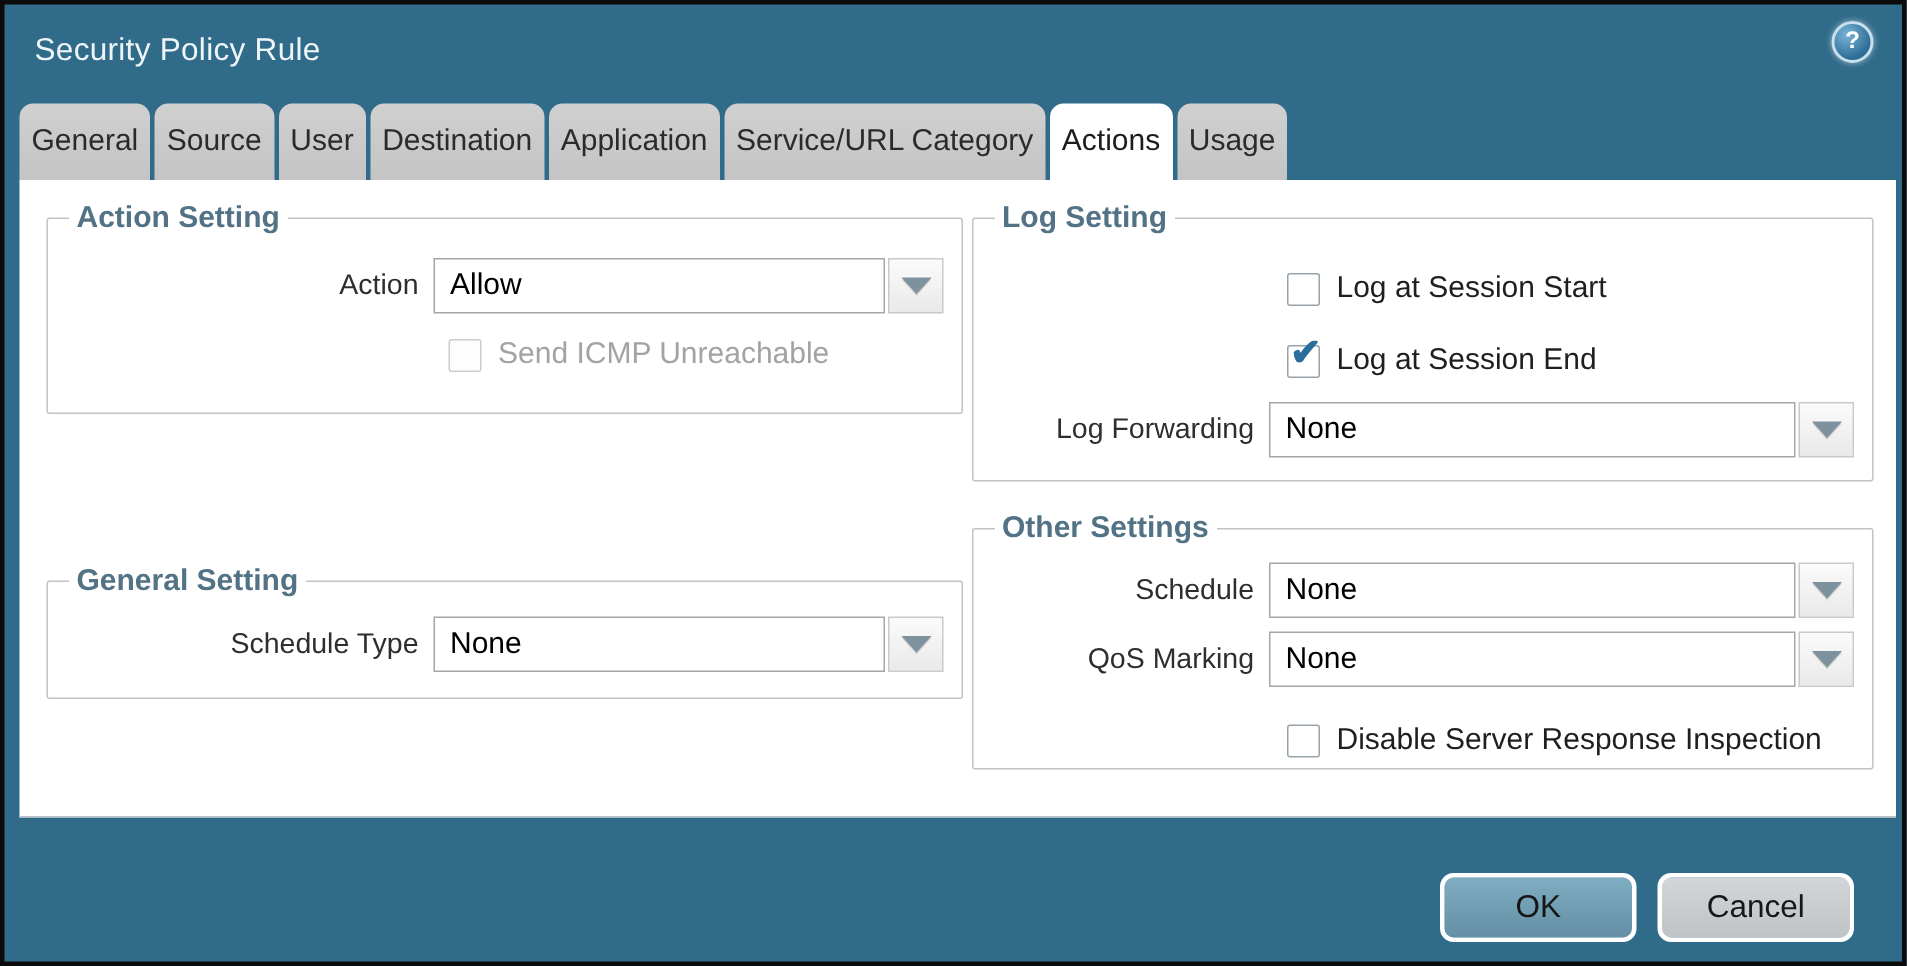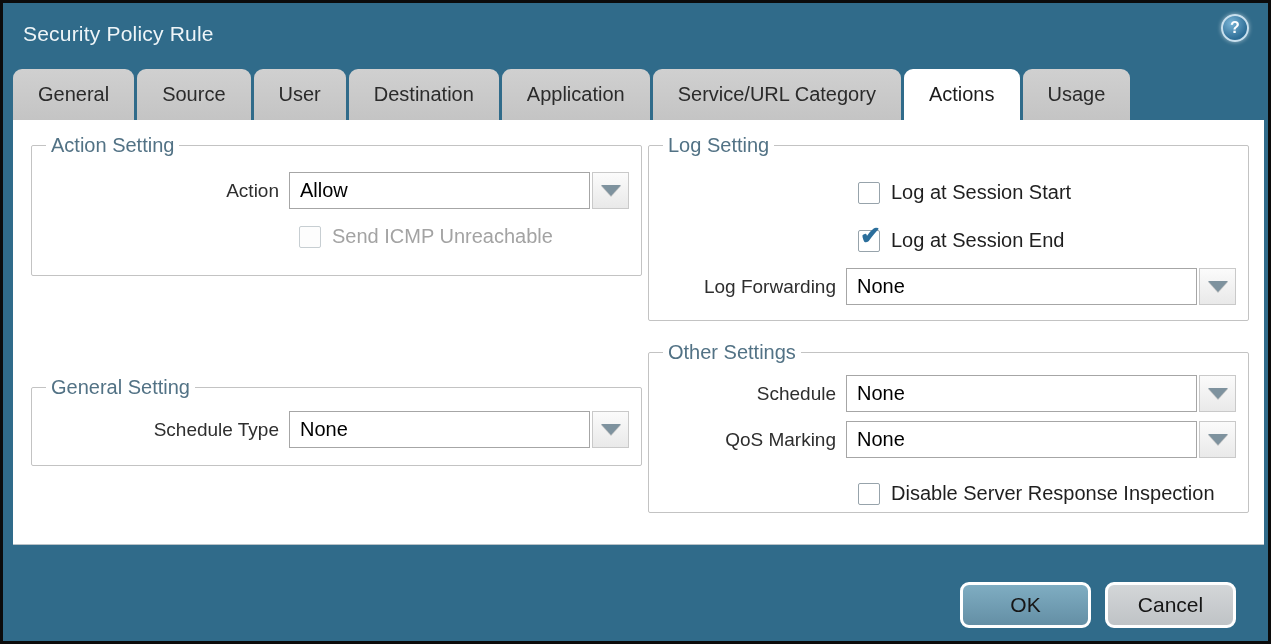--- a/index.html
+++ b/index.html
@@ -27,40 +27,40 @@
     display:flex; align-items:center; justify-content:center;
     cursor:pointer;
   }
 
   
   .tabbar {
     position:absolute; left:10px; top:66px; right:10px;
     display:flex; gap:3px; height:51px; align-items:flex-end;
   }
   .tab {
-    height:51px; padding:0 25px;
+    height:51px; padding:0 8px;
     display:flex; align-items:center; justify-content:center;
     background:linear-gradient(#d0d0d0, #c4c4c4);
     border-radius:9px 9px 0 0;
     font-size:20px; color:#2b2b2b; cursor:pointer; white-space:nowrap;
   }
   .tab.active { background:#ffffff; color:#1c1c1c; }
 
   
   .panel {
     position:absolute; left:10px; top:117px; width:1251px; height:425px;
     background:#ffffff; border-bottom:1px solid #b8c2c8;
   }
 
   fieldset {
     position:absolute; border:1px solid #c3c3c3; border-radius:2px;
     padding:0 12px 10px 12px; background:transparent;
   }
   legend {
-    font-size:20px; font-weight:normal; color:#527285; padding:0 5px; margin-left:2px;
+    font-size:20px; font-weight:bold; color:#527285; padding:0 5px; margin-left:2px;
   }
   .fs-action  { left:18px;  top:14px;  width:605px; height:142px; }
   .fs-profile { left:18px;  top:256px; width:605px; height:90px;  }
   .fs-log     { left:635px; top:14px;  width:600px; height:187px; }
   .fs-other   { left:635px; top:221px; width:600px; height:172px; }
 
   .form-row { display:flex; align-items:center; }
   .form-label { font-size:19px; color:#2e2e2e; text-align:right; padding-right:10px; }
   .lbl-wide  { width:245px; }   
   .lbl-right { width:185px; }   

